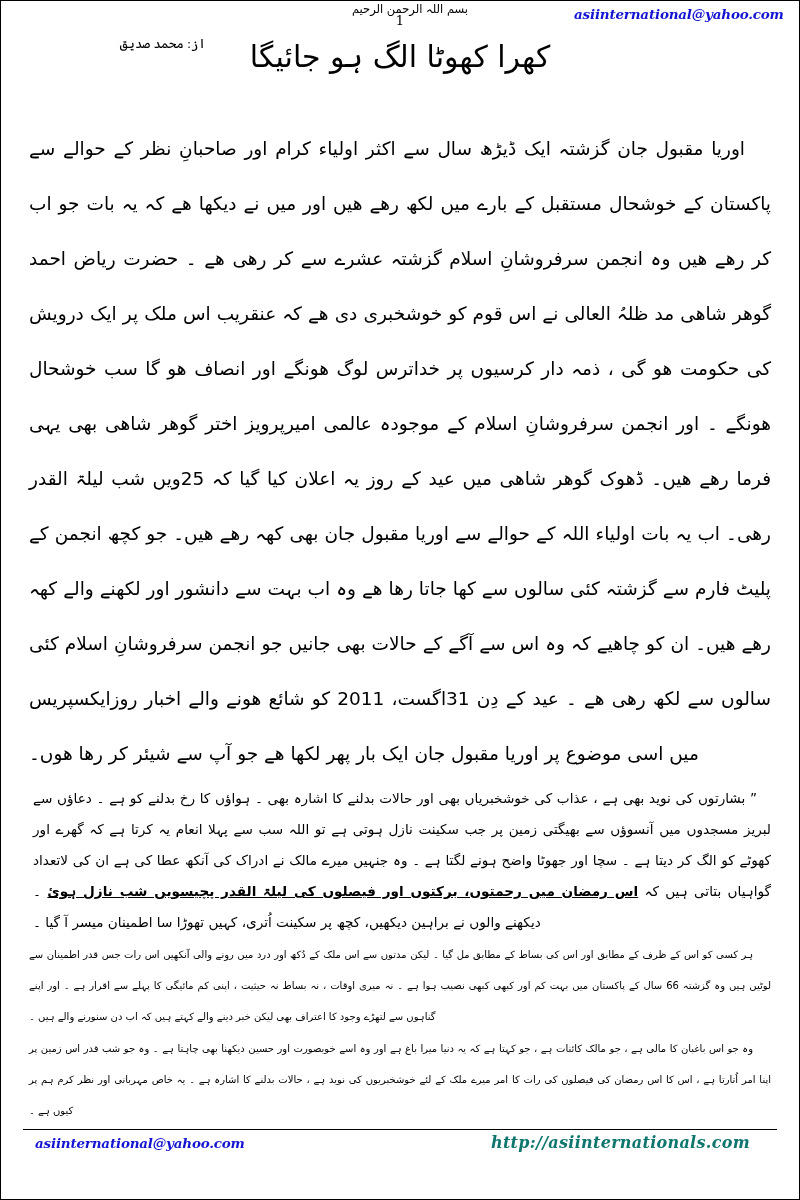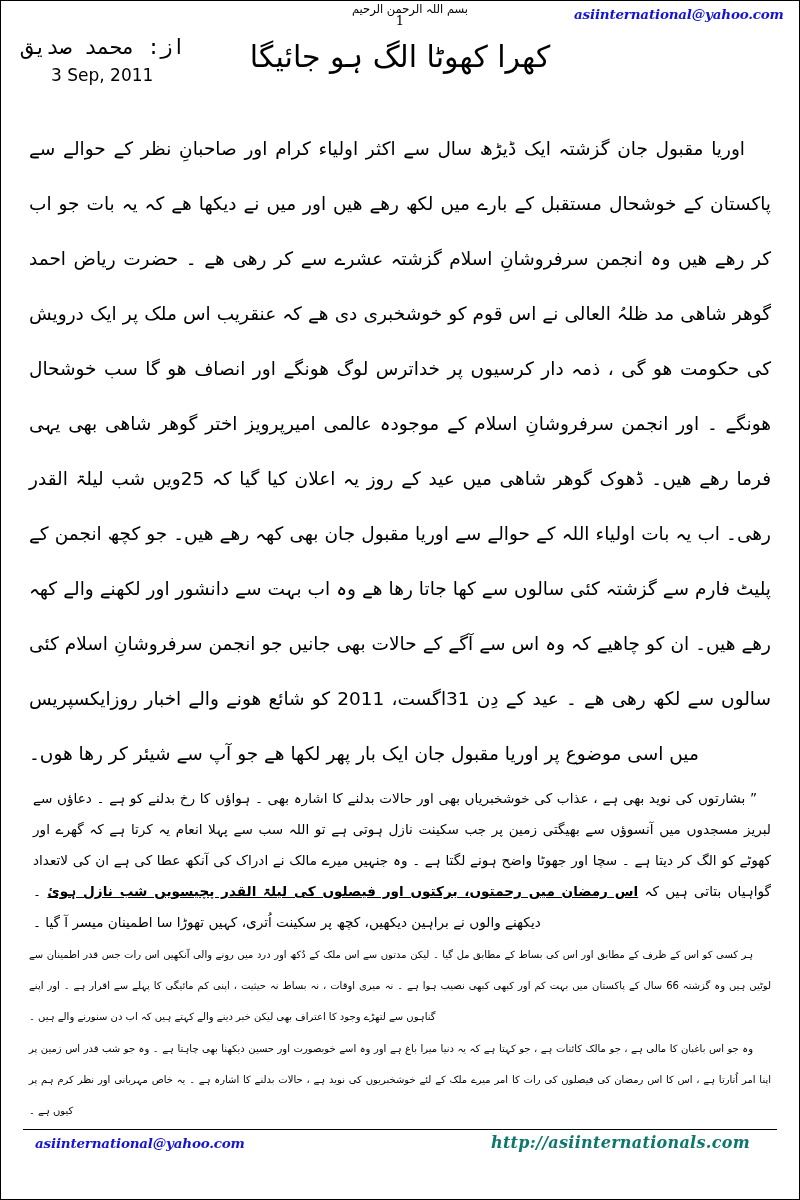--- a/index.html
+++ b/index.html
@@ -67,25 +67,25 @@
   }
   .byline-block {
     position: absolute;
     top: 34px;
     left: 20px;
     width: 185px;
     text-align: left;
   }
   .byline-author {
     direction: rtl;
-    font-family: Liberation Mono, monospace;
-    font-size: 21px;
+    font-family: Liberation Serif, serif;
+    font-size: 13px;
     color: #000000;
     line-height: 1.35;
-    text-align: left;
+    text-align: right;
   }
   .byline-date {
     direction: ltr;
     font-family: "DejaVu Sans", "Liberation Sans", sans-serif;
     font-size: 17px;
     color: #000000;
     line-height: 1.45;
     text-align: left;
     padding-left: 30px;
   }
@@ -196,21 +196,20 @@
     <div class="email-top">asiinternational@yahoo.com</div>
 
     <div class="bismillah-wrap">
       <div class="bismillah">بسم اللہ الرحمن الرحیم</div>
     </div>
 
     <div class="page-number">1</div>
 
     <div class="byline-block">
       <div class="byline-author">از: محمد صدیق</div>
-      <div class="byline-date">3 Sep, 2011</div>
     </div>
 
     <div class="article-title">کھرا کھوٹا الگ ہو جائیگا</div>
   </div>
 
   <div class="body-area">
 
     <p class="para para-main">اوریا مقبول جان گزشتہ ایک ڈیڑھ سال سے اکثر اولیاء کرام اور صاحبانِ نظر کے حوالے سے پاکستان کے خوشحال مستقبل کے بارے میں لکھ رھے ھیں اور میں نے دیکھا ھے کہ یہ بات جو اب کر رھے ھیں وہ انجمن سرفروشانِ اسلام گزشتہ عشرے سے کر رھی ھے ۔ حضرت ریاض احمد گوھر شاھی مد ظلہُ العالی نے اس قوم کو خوشخبری دی ھے کہ عنقریب اس ملک پر ایک درویش کی حکومت ھو گی ، ذمہ دار کرسیوں پر خداترس لوگ ھونگے اور انصاف ھو گا سب خوشحال ھونگے ۔ اور انجمن سرفروشانِ اسلام کے موجودہ عالمی امیرپرویز اختر گوھر شاھی بھی یہی فرما رھے ھیں۔ ڈھوک گوھر شاھی میں عید کے روز یہ اعلان کیا گیا کہ 25ویں شب لیلۃ القدر رھی۔ اب یہ بات اولیاء اللہ کے حوالے سے اوریا مقبول جان بھی کھہ رھے ھیں۔ جو کچھ انجمن کے پلیٹ فارم سے گزشتہ کئی سالوں سے کھا جاتا رھا ھے وہ اب بہت سے دانشور اور لکھنے والے کھہ رھے ھیں۔ ان کو چاھیے کہ وہ اس سے آگے کے حالات بھی جانیں جو انجمن سرفروشانِ اسلام کئی سالوں سے لکھ رھی ھے ۔ عید کے دِن 31اگست، 2011 کو شائع ھونے والے اخبار روزایکسپریس میں اسی موضوع پر اوریا مقبول جان ایک بار پھر لکھا ھے جو آپ سے شیئر کر رھا ھوں۔</p>
 
     <p class="para para-quote">

